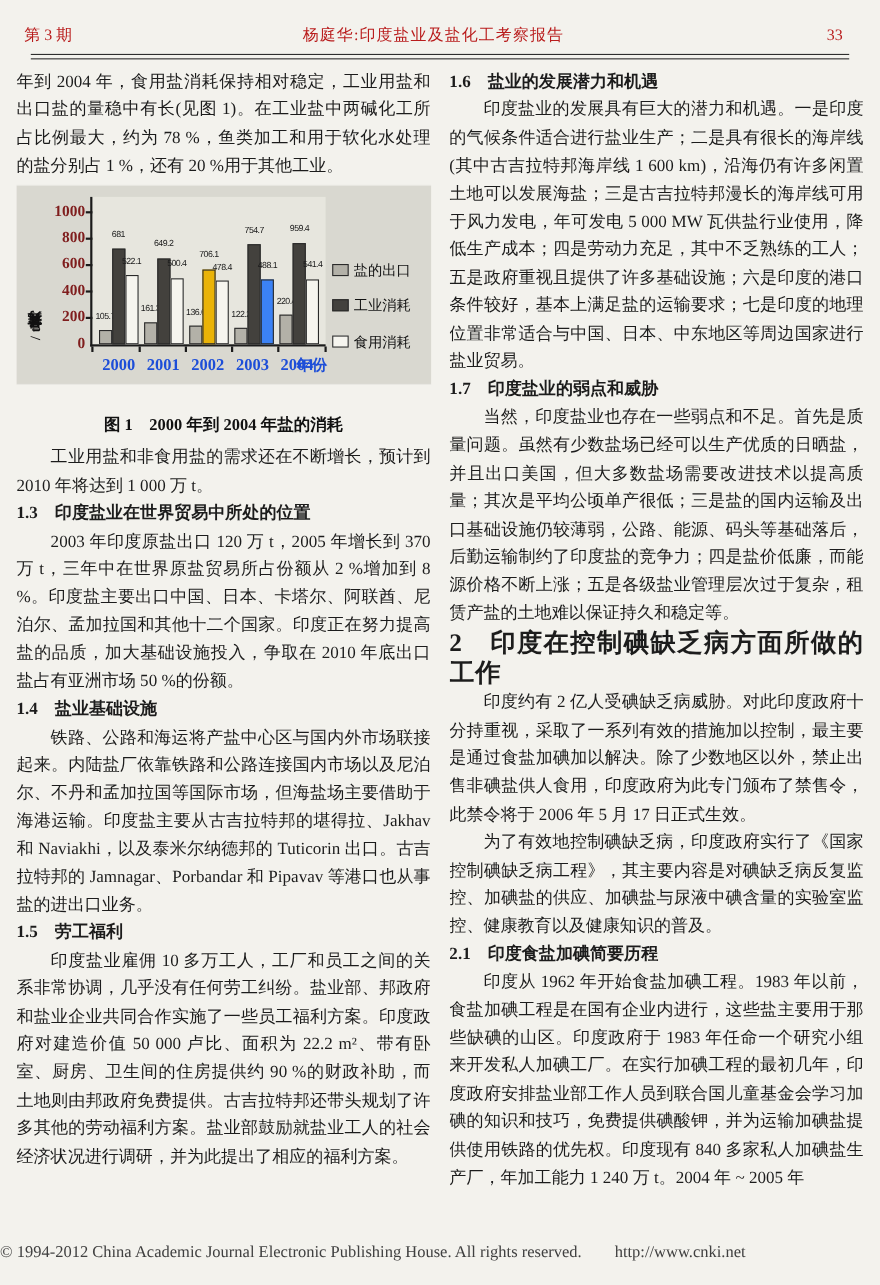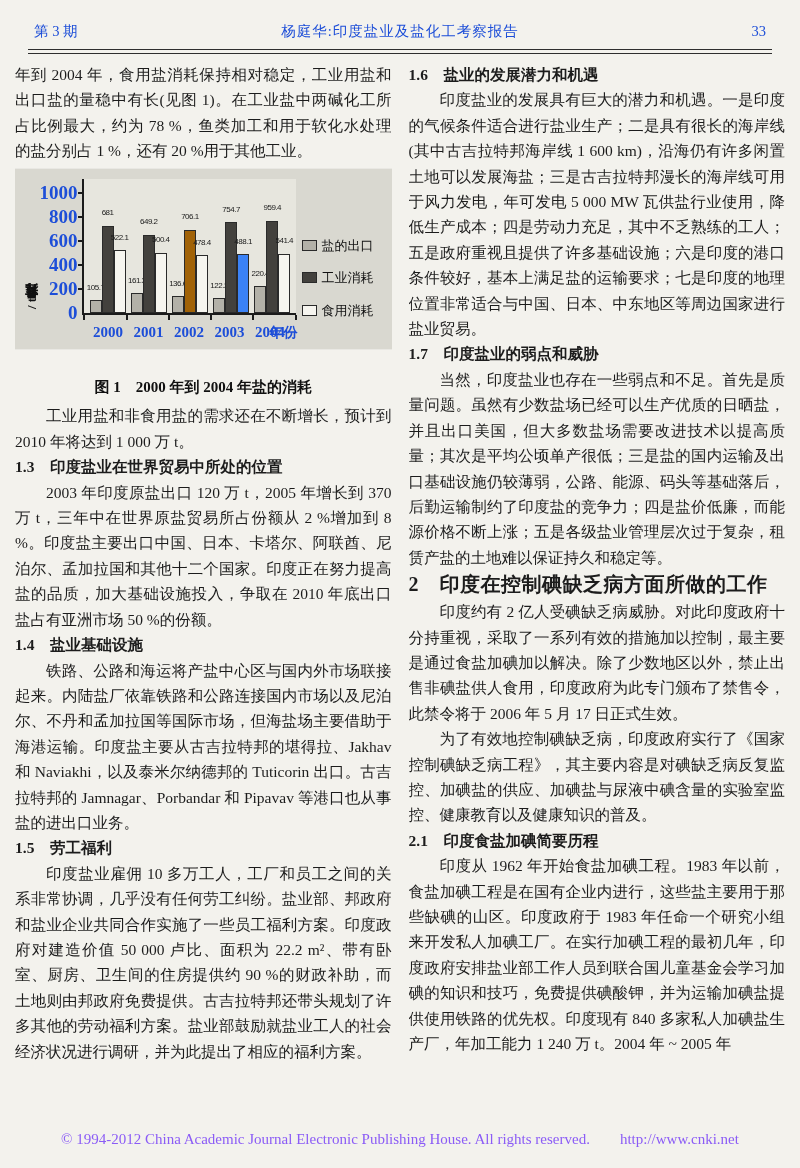--- a/index.html
+++ b/index.html
@@ -6,58 +6,58 @@
   .page{
     position:relative;
     width:800px;height:1168px;
     background:#f3f2ed;
     font-family:"Liberation Serif","DejaVu Serif",serif;
     color:#1c1c1c;
     overflow:hidden;
   }
   
   .page-header{
-    position:absolute;top:22px;left:34px;right:34px;
+    position:absolute;top:22px;left:22px;right:34px;
     display:flex;align-items:baseline;
-    font-size:14.5px;color:#1d4ed8;
+    font-size:14.5px;color:#b91c1c;
   }
   .page-header .issue{width:120px;text-align:left;}
   .page-header .running-title{flex:1;text-align:center;letter-spacing:1px;}
   .page-header .pageno{width:120px;text-align:right;}
   .header-rule{
     position:absolute;top:49px;left:28px;right:28px;height:2.5px;
     border-top:1.6px solid #2e2e2e;border-bottom:1px solid #2e2e2e;
   }
   
   .columns{
     position:absolute;top:62px;left:15px;right:15px;bottom:62px;
     display:flex;gap:17px;
   }
   .column{flex:1;text-align:justify;font-size:15.5px;line-height:25.4px;overflow:hidden;}
   .column p{margin:0;text-indent:2em;}
   .column p.noindent{text-indent:0;}
   .sec-head{margin:0;font-size:15.5px;font-weight:600;line-height:25.4px;text-indent:0;}
-  .main-sec-head{margin:1px 0;font-size:20px;font-weight:600;line-height:27px;text-indent:0;letter-spacing:0.5px;}
+  .main-sec-head{margin:1px 0;font-size:23px;font-weight:600;line-height:27px;text-indent:0;letter-spacing:0.5px;}
   
   figure{margin:5px 0 3px 0;}
   .chart-box{
     background:#d9d8d0;
     padding:10px 6px 4px 4px;
     box-shadow:0 0 0 1px rgba(0,0,0,0.04);
   }
   .chart-flex{display:flex;align-items:flex-start;}
   .y-axis-title{
     writing-mode:vertical-rl;transform:rotate(180deg);
     font-size:13px;font-weight:700;height:130px;
     display:flex;align-items:center;color:#111;
     margin-right:2px;
   }
   .y-col{position:relative;width:36px;height:134px;flex:0 0 36px;font-weight:700;}
   .y-tick{
-    position:absolute;right:5px;font-size:19px;color:#1d4ed8;line-height:14px;
+    position:absolute;right:5px;font-size:14px;color:#7f1d1d;line-height:14px;
   }
   .plot-col{flex:1;min-width:0;position:relative;}
   .plot{
     position:relative;height:120px;padding-top:14px;
     border-left:2px solid #1b1b1b;border-bottom:2px solid #1b1b1b;
     background:#e7e6de;
     display:flex;justify-content:space-evenly;align-items:flex-end;
   }
   .ymark{position:absolute;left:-6px;width:6px;height:2px;background:#1b1b1b;}
   .xmark{position:absolute;bottom:-7px;width:2px;height:5px;background:#1b1b1b;}
@@ -80,22 +80,22 @@
   }
   .legend-item{display:flex;align-items:center;gap:5px;font-size:13px;color:#111;}
   .legend-swatch{width:15px;height:11px;border:1px solid #2a2a2a;box-sizing:border-box;flex:0 0 15px;}
   .fig-caption{
     text-align:center;font-weight:700;font-size:15px;color:#111;
     margin-top:26px;margin-bottom:2px;
   }
   
   .page-footer{
     position:absolute;bottom:20px;left:0;right:0;
-    display:flex;justify-content:center;gap:30px;
-    font-size:15px;color:#8b5cf6;
+    display:flex;gap:30px;
+    font-size:15px;color:#404040;
   }
 </style>
 </head>
 <body>
 
 <div class="page">
 
   <div class="page-header">
     <span class="issue">第 3 期</span>
     <span class="running-title">杨庭华:印度盐业及盐化工考察报告</span>
@@ -146,21 +146,21 @@
                       <span class="bar-label">649.2</span>
                     </div>
                     <div class="bar" style="height: 60.048px; background: rgb(246, 245, 239);">
                       <span class="bar-label">500.4</span>
                     </div>
                   </div>
                   <div class="bar-group">
                     <div class="bar" style="height: 16.392px; background: rgb(179, 177, 168);">
                       <span class="bar-label">136.6</span>
                     </div>
-                    <div class="bar" style="height: 83px; background: #a16207;">
+                    <div class="bar" style="height: 68px; background: #eab308;">
                       <span class="bar-label">706.1</span>
                     </div>
                     <div class="bar" style="height: 57.408px; background: rgb(246, 245, 239);">
                       <span class="bar-label">478.4</span>
                     </div>
                   </div>
                   <div class="bar-group">
                     <div class="bar" style="height: 14.664px; background: rgb(179, 177, 168);">
                       <span class="bar-label">122.2</span>
                     </div>

